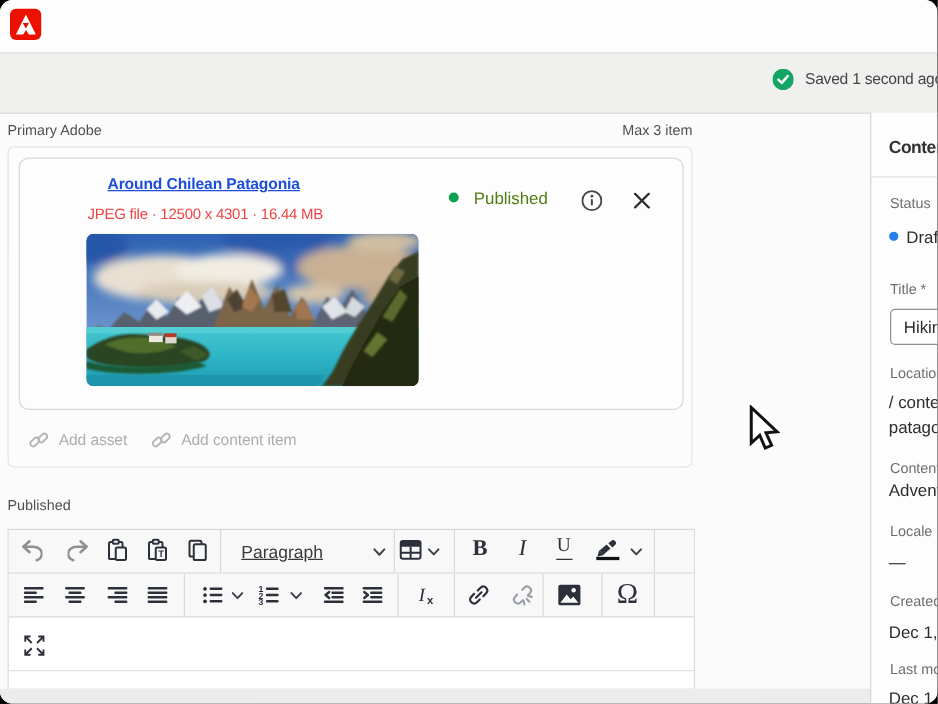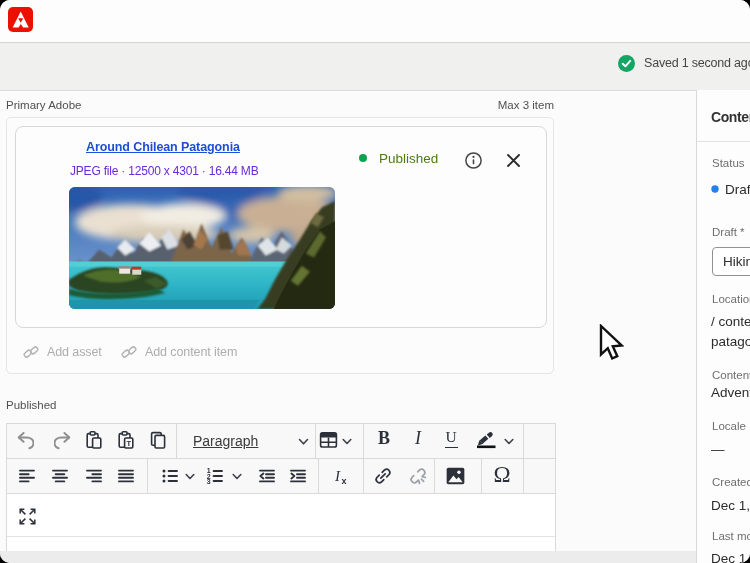--- a/index.html
+++ b/index.html
@@ -11,21 +11,21 @@
   .logo{position:absolute;top:7px;left:8px;width:25px;height:25px;background:#eb1000;border-radius:5px;}
   .apptitle{position:absolute;top:12px;left:41px;font-size:12.5px;color:#2c2c2c;letter-spacing:-0.15px;}
   .bar2{position:absolute;top:43px;left:0;width:750px;height:47px;background:#f0f0ef;border-bottom:1px solid #dadada;}
   .saved{position:absolute;top:56px;left:644px;font-size:12.5px;color:#464646;white-space:nowrap;letter-spacing:-0.2px;}
   
   .flabel{position:absolute;font-size:11.5px;color:#505050;}
   
   .outercard{position:absolute;left:6px;top:117px;width:546px;height:255px;border:1px solid #e5e5e5;border-radius:5px;background:#fcfcfc;}
   .innercard{position:absolute;left:15px;top:126px;width:530px;height:200px;border:1px solid #d8d8d8;border-radius:8px;background:#fdfdfd;}
   .assetlink{position:absolute;left:86px;top:140px;font-size:12.5px;font-weight:bold;color:#1d4ed8;text-decoration:underline;letter-spacing:-0.1px;}
-  .assetmeta{position:absolute;left:70px;top:164px;font-size:12px;color:#6d28d9;letter-spacing:-0.2px;}
+  .assetmeta{position:absolute;left:70px;top:164px;font-size:12px;color:#ef4444;letter-spacing:-0.2px;}
   .thumb{position:absolute;left:69px;top:187px;width:266px;height:122px;border-radius:6px;overflow:hidden;}
   .pubdot{position:absolute;left:359px;top:154px;width:8px;height:8px;border-radius:50%;background:#10a150;}
   .pubtext{position:absolute;left:379px;top:151px;font-size:13.5px;color:#4d7c0f;}
   .addrow{position:absolute;top:345px;font-size:12.5px;color:#adadad;letter-spacing:-0.1px;}
   
   .editor{position:absolute;left:6px;top:423px;width:548px;height:127px;border:1px solid #d9d9d9;background:#fff;}
   .toolrow1{position:absolute;left:0;top:0;width:548px;height:34px;background:#f8f8f8;border-bottom:1px solid #d9d9d9;}
   .toolrow2{position:absolute;left:0;top:35px;width:548px;height:34px;background:#f8f8f8;border-bottom:1px solid #d9d9d9;}
   .vline{position:absolute;top:0;width:1px;height:34px;background:#d9d9d9;}
   .contentline{position:absolute;left:0;top:112px;width:548px;height:1px;background:#e3e3e3;}
@@ -332,21 +332,21 @@
   </svg>
 
   <div class="rpanel">
     <div class="rp-h">Content</div>
     <div class="rp-div"></div>
     <div class="rp-label" style="top:67px;">Status</div>
     <svg class="abs" style="left:14px;top:95px" width="8" height="8">
         <circle cx="4" cy="4" r="3.7" fill="#2680eb"></circle>
       </svg>
     <div class="rp-val" style="left:28px;top:92px;">Draft</div>
-    <div class="rp-label" style="top:136px;">Draft *</div>
+    <div class="rp-label" style="top:136px;">Title *</div>
     <div class="rp-input"></div>
     <div class="rp-val" style="left:26px;top:164px;">Hiking</div>
     <div class="rp-label" style="top:203px;">Location</div>
     <div class="rp-val" style="top:224px;">/ content/dam</div>
     <div class="rp-val" style="top:243.5px;">patagonia-hike</div>
     <div class="rp-label" style="top:279px;">Content Fragment</div>
     <div class="rp-val" style="top:295px;">Adventure</div>
     <div class="rp-label" style="top:330px;">Locale</div>
     <div class="rp-val" style="top:352px;">—</div>
     <div class="rp-label" style="top:386px;">Created</div>

